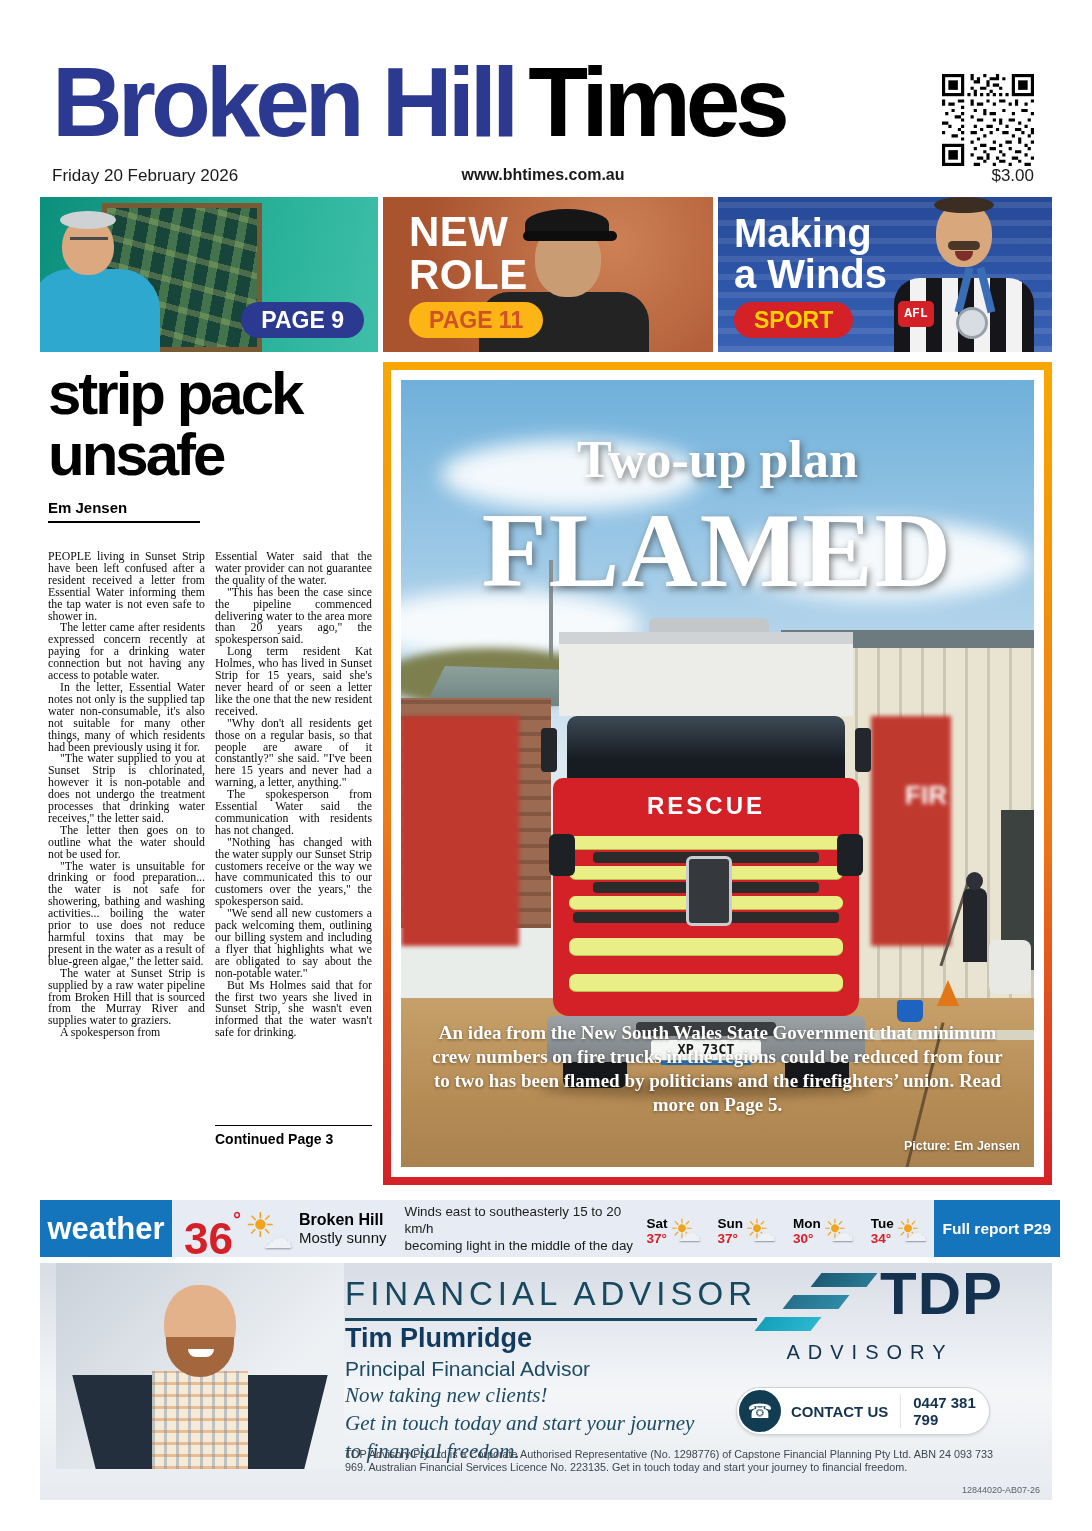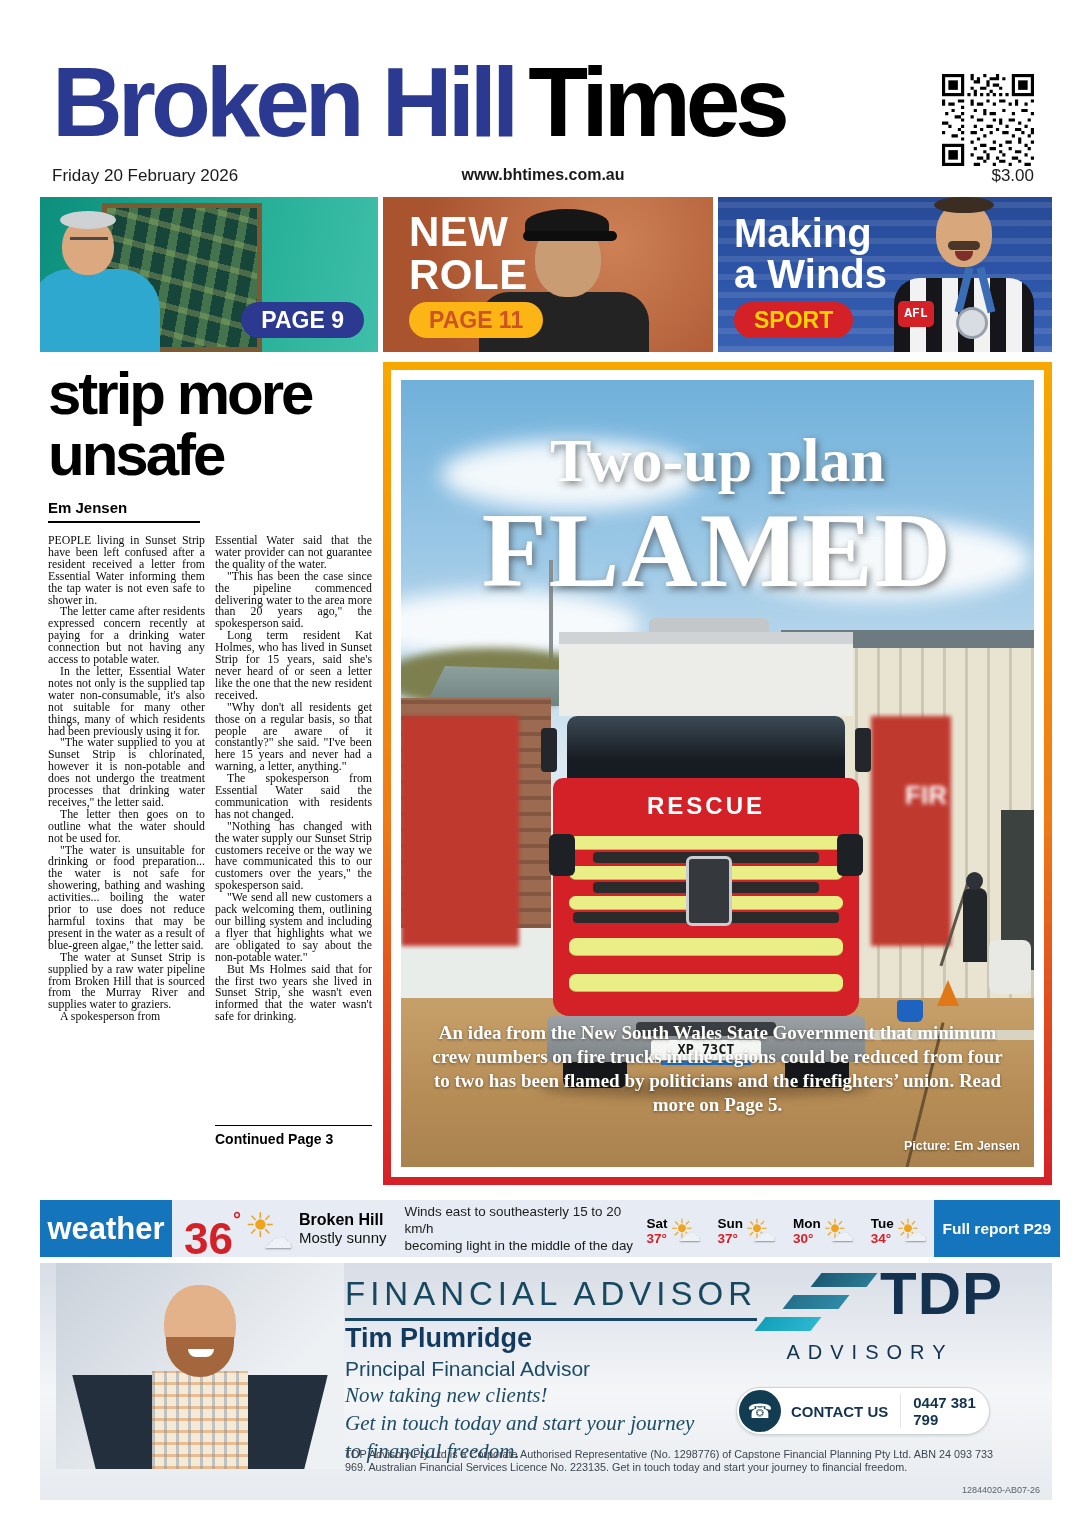--- a/index.html
+++ b/index.html
@@ -60,21 +60,21 @@
   .p3-afl{position:absolute;right:118px;top:104px;width:36px;height:26px;border-radius:5px;background:#d42027;
       color:#fff;font-weight:800;font-size:13px;text-align:center;line-height:26px;font-family:Liberation Mono, monospace;}
 
   
   .article{position:absolute;left:48px;top:363px;width:324px;}
   .headline span{display:block;font-size:60px;line-height:61px;font-weight:800;letter-spacing:-3px;color:#000;}
   .byline{margin-top:14px;font-size:15px;font-weight:bold;color:#000;border-bottom:2px solid #000;
       width:152px;padding-bottom:5px;}
   .cols{position:relative;margin-top:12px;height:612px;display:flex;gap:10px;overflow:hidden;}
   .col{width:157px;font-family:"Liberation Serif",serif;font-size:11.8px;line-height:11.9px;
-      text-align:justify;color:#0a0a0a;overflow:hidden;}
+      text-align:justify;color:#0a0a0a;overflow:hidden;margin-top:16px;}
   .col p{margin:0;text-indent:12px;}
   .col p.first{text-indent:0;}
   .continued{position:absolute;right:0;bottom:0;width:157px;background:#fff;border-top:1.5px solid #000;
       font-weight:bold;font-size:14px;padding-top:5px;}
 
   
   .feature{position:absolute;left:383px;top:362px;width:669px;height:823px;box-sizing:border-box;
       background:linear-gradient(180deg,#f8a700,#ee7c16 55%,#d42027);padding:8px;}
   .feature-inner{background:#fff;width:653px;height:807px;box-sizing:border-box;padding:10px;}
   .photo{position:relative;width:633px;height:787px;overflow:hidden;background:#cfe0ec;}
@@ -134,21 +134,21 @@
   .worker{position:absolute;left:562px;top:508px;width:24px;height:74px;border-radius:8px 8px 0 0;background:#23262b;}
   .worker-head{position:absolute;left:565px;top:492px;width:17px;height:18px;border-radius:50%;background:#2e3238;}
   .mop{position:absolute;left:552px;top:500px;width:3px;height:88px;background:#5c5349;transform:rotate(18deg);}
   .drum{position:absolute;left:588px;top:560px;width:42px;height:54px;border-radius:8px;background:#e8e8e4;}
   .cone{position:absolute;left:536px;top:600px;width:0;height:0;border-left:11px solid transparent;
       border-right:11px solid transparent;border-bottom:26px solid #e07818;}
   .bucket{position:absolute;left:496px;top:620px;width:26px;height:22px;border-radius:3px 3px 6px 6px;background:#1f63c0;}
   
   .f-title{position:absolute;left:0;right:0;top:40px;text-align:center;color:#fff;
       font-family:"Liberation Serif",serif;text-shadow:2px 3px 7px rgba(60,60,60,.65);}
-  .ft1{font-size:62px;line-height:80px;font-weight:600;}
+  .ft1{font-size:52px;line-height:80px;font-weight:600;}
   .ft2{font-size:106px;line-height:102px;font-weight:600;letter-spacing:2px;}
   .f-caption{position:absolute;left:26px;right:26px;bottom:50px;text-align:center;color:#fff;
       font-family:"Liberation Serif",serif;font-weight:bold;font-size:19px;line-height:24px;
       text-shadow:0 1px 3px rgba(40,30,10,.55);}
   .f-credit{position:absolute;right:14px;bottom:14px;color:#fff;font-weight:bold;font-size:12.5px;
       text-shadow:0 1px 2px rgba(40,30,10,.6);}
 
   
   .weather{position:absolute;left:40px;top:1200px;width:1012px;height:57px;background:#e6ebf4;
       display:flex;align-items:center;}
@@ -274,21 +274,21 @@
       <div class="ptitle ptitle3">
         <span>Making</span><br>
         <span>a Winds</span>
       </div>
       <div class="badge badge3">SPORT</div>
     </div>
   </nav>
 
   <section class="article">
     <h2 class="headline" style="margin:0;">
-      <span>strip more</span>
+      <span>strip pack</span>
       <span>unsafe</span>
     </h2>
     <div class="byline">Em Jensen</div>
     <div class="cols">
       <div class="col">
         <p class="first">PEOPLE living in Sunset Strip have been left confused after a resident received a letter from Essential Water informing them the tap water is not even safe to shower in.</p>
         <p>The letter came after residents expressed concern recently at paying for a drinking water connection but not having any access to potable water.</p>
         <p>In the letter, Essential Water notes not only is the supplied tap water non-consumable, it's also not suitable for many other things, many of which residents had been previously using it for.</p>
         <p>"The water supplied to you at Sunset Strip is chlorinated, however it is non-potable and does not undergo the treatment processes that drinking water receives," the letter said.</p>
         <p>The letter then goes on to outline what the water should not be used for.</p>

